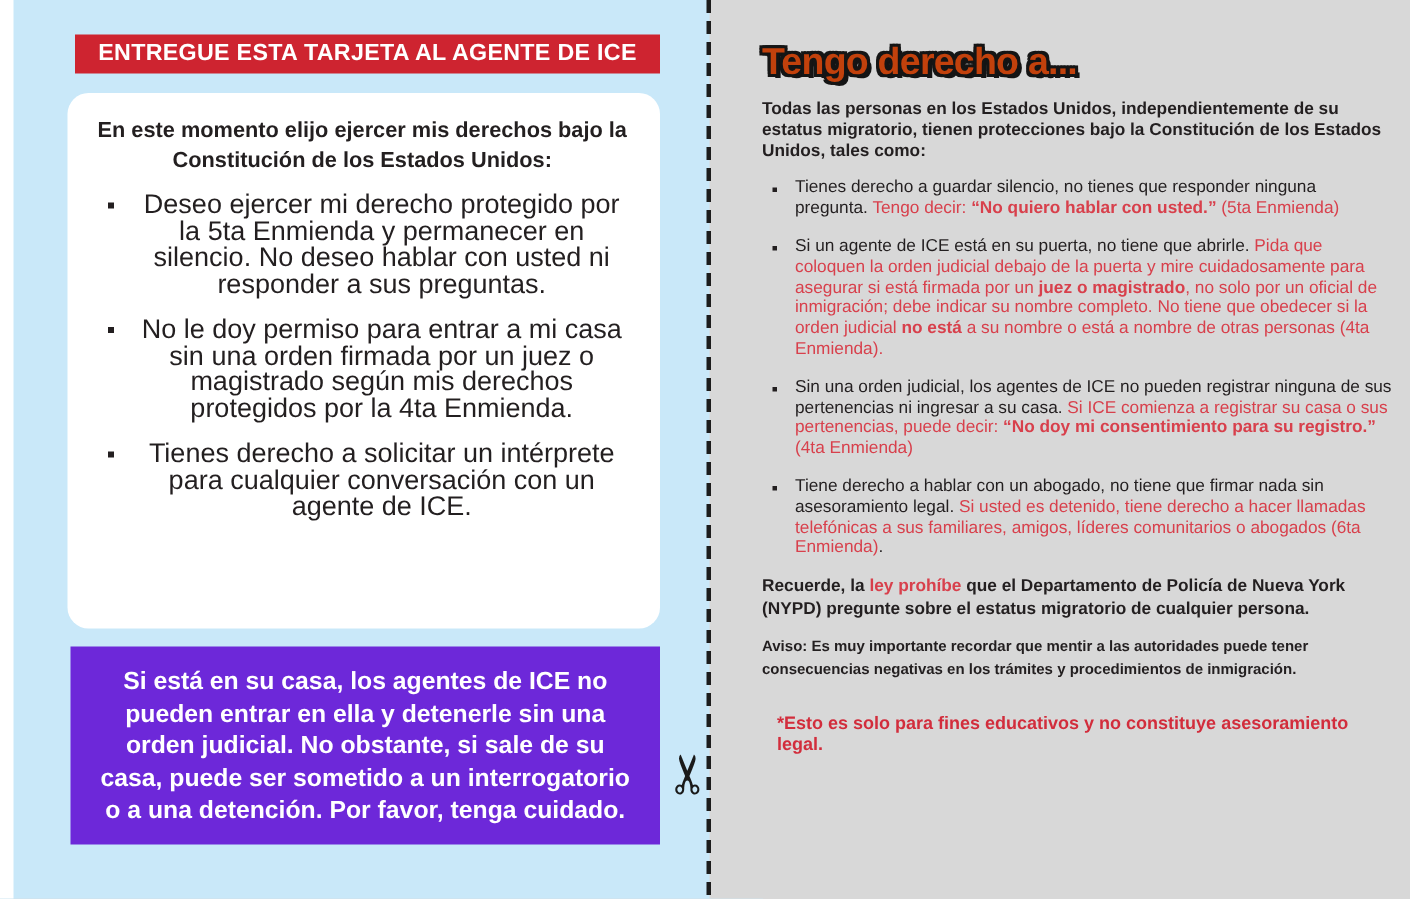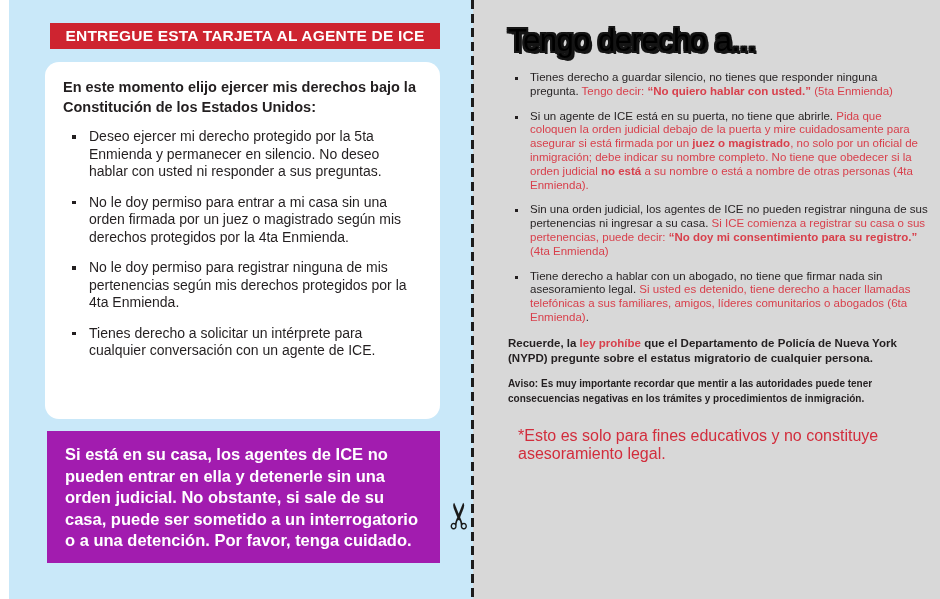--- a/index.html
+++ b/index.html
@@ -4,66 +4,66 @@
 <style>
   * { margin:0; padding:0; box-sizing:border-box; }
   html,body { width:940px; height:599px; }
   body {
     font-family:"Liberation Sans","DejaVu Sans",sans-serif;
     position:relative; overflow:hidden; background:#d8d8d8;
   }
   .card { position:absolute; inset:0; }
 
   
-  .left-panel { position:absolute; left:0; top:0; width:473px; height:599px; background:#c9e8f9; }
+  .left-panel { position:absolute; left:0; top:0; width:473px; height:599px; background:#c9e8f9;text-align:center; }
   .left-white-strip { position:absolute; left:0; top:0; width:9px; height:599px; background:#ffffff; }
 
   .red-header {
     position:absolute; left:50px; top:23px; width:390px; height:26px;
     background:#ce2430; color:#ffffff; font-weight:bold; font-size:15.5px;
     display:flex; align-items:center; justify-content:center; letter-spacing:0.2px;
   }
 
   .rights-box {
     position:absolute; left:45px; top:62px; width:395px; height:357px;
     background:#ffffff; border-radius:14px; padding:15px 20px 0 18px; color:#231f20;
   }
   .rights-intro { font-weight:bold; font-size:14.5px; line-height:20px; }
   .rights-list { list-style:none; margin-top:11px; }
   .rights-list li {
-    position:relative; padding-left:26px; font-size:14px; line-height:17.5px;
+    position:relative; padding-left:26px; font-size:18px; line-height:17.5px;
     margin-bottom:13px;
   }
   .rights-list li::before {
     content:""; position:absolute; left:9px; top:7px; width:3.5px; height:3.5px; background:#231f20;
   }
 
   .warning-box {
     position:absolute; left:47px; top:431px; width:393px; height:132px;
-    background:#a21caf; color:#ffffff; font-weight:bold; font-size:16.5px;
+    background:#6d28d9; color:#ffffff; font-weight:bold; font-size:16.5px;
     line-height:21.5px; padding:13px 18px;
   }
 
   
   .divider {
     position:absolute; left:471px; top:0; width:3px; height:599px;
     background:repeating-linear-gradient(to bottom,#1c1c1c 0 9px,transparent 9px 14px);
   }
   .scissors {
     position:absolute; left:440px; top:494px; width:40px; height:44px;
     font-family:"DejaVu Sans",sans-serif; font-size:36px; color:#1a1a1a;
     transform:rotate(-90deg); line-height:44px; text-align:center;
   }
 
   
   .right-panel { position:absolute; left:474px; top:0; width:466px; height:599px; background:#d8d8d8; }
   .right-content { position:absolute; left:34px; top:22px; width:420px; color:#231f20; }
 
   .right-title {
-    font-size:31px; font-weight:400; line-height:38px; color:#000000; letter-spacing:-0.5px;
+    font-size:25px; font-weight:700; line-height:38px; color:#c2410c; letter-spacing:-0.5px;
     text-shadow:
       -2px -2px 0 #151515, 0 -2px 0 #151515, 2px -2px 0 #151515,
       -2px 0 0 #151515, 2px 0 0 #151515,
       -2px 2px 0 #151515, 0 2px 0 #151515, 2px 2px 0 #151515,
       3px 3px 0 #151515;
   }
   .right-intro { margin-top:7px; font-weight:bold; font-size:11.5px; line-height:13.8px; }
 
   .right-list { list-style:none; margin-top:11px; }
   .right-list li {
@@ -74,54 +74,54 @@
   }
 
   .seg-black { color:#231f20; }
   .seg-blackbold { color:#231f20; font-weight:bold; }
   .seg-red { color:#d8404c; }
   .seg-redbold { color:#d8404c; font-weight:bold; }
 
   .recuerde { font-weight:bold; font-size:11.5px; line-height:15px; margin-top:2px; }
   .aviso { font-weight:bold; font-size:10px; line-height:15px; margin-top:10px; }
   .footer-note {
-    margin-top:21px; margin-left:10px; font-weight:normal; font-size:16px; color:#d22d3c;
+    margin-top:21px; margin-left:10px; font-weight:bold; font-size:12px; color:#d22d3c;
   }
 </style>
 </head>
 <body>
 
 <div class="card">
 
   <div class="left-panel">
     <div class="left-white-strip"></div>
 
     <div class="red-header">
       <span>ENTREGUE ESTA TARJETA AL AGENTE DE ICE</span>
     </div>
 
     <div class="rights-box">
       <p class="rights-intro">En este momento elijo ejercer mis derechos bajo la Constitución de los Estados Unidos:</p>
       <ul class="rights-list">
         <li><span>Deseo ejercer mi derecho protegido por la 5ta Enmienda y permanecer en silencio. No deseo hablar con usted ni responder a sus preguntas.</span></li>
         <li><span>No le doy permiso para entrar a mi casa sin una orden firmada por un juez o magistrado según mis derechos protegidos por la 4ta Enmienda.</span></li>
-        <li><span>No le doy permiso para registrar ninguna de mis pertenencias según mis derechos protegidos por la 4ta Enmienda.</span></li>
         <li><span>Tienes derecho a solicitar un intérprete para cualquier conversación con un agente de ICE.</span></li>
       </ul>
     </div>
 
     <div class="warning-box">Si está en su casa, los agentes de ICE no pueden entrar en ella y detenerle sin una orden judicial. No obstante, si sale de su casa, puede ser sometido a un interrogatorio o a una detención. Por favor, tenga cuidado.</div>
   </div>
 
   <div class="divider"></div>
   <div class="scissors">✂</div>
 
   <div class="right-panel">
     <div class="right-content">
       <h1 class="right-title">Tengo derecho a...</h1>
+      <p class="right-intro">Todas las personas en los Estados Unidos, independientemente de su estatus migratorio, tienen protecciones bajo la Constitución de los Estados Unidos, tales como:</p>
 
       <ul class="right-list">
         <li><span class="seg-black">Tienes derecho a guardar silencio, no tienes que responder ninguna pregunta. </span><span class="seg-red">Tengo decir: </span><span class="seg-redbold">“No quiero hablar con usted.” </span><span class="seg-red">(5ta Enmienda)</span></li>
         <li><span class="seg-black">Si un agente de ICE está en su puerta, no tiene que abrirle. </span><span class="seg-red">Pida que coloquen la orden judicial debajo de la puerta y mire cuidadosamente para asegurar si está firmada por un </span><span class="seg-redbold">juez o magistrado</span><span class="seg-red">, no solo por un oficial de inmigración; debe indicar su nombre completo. No tiene que obedecer si la orden judicial </span><span class="seg-redbold">no está</span><span class="seg-red"> a su nombre o está a nombre de otras personas (4ta Enmienda).</span></li>
         <li><span class="seg-black">Sin una orden judicial, los agentes de ICE no pueden registrar ninguna de sus pertenencias ni ingresar a su casa. </span><span class="seg-red">Si ICE comienza a registrar su casa o sus pertenencias, puede decir: </span><span class="seg-redbold">“No doy mi consentimiento para su registro.” </span><span class="seg-red">(4ta Enmienda)</span></li>
         <li><span class="seg-black">Tiene derecho a hablar con un abogado, no tiene que firmar nada sin asesoramiento legal. </span><span class="seg-red">Si usted es detenido, tiene derecho a hacer llamadas telefónicas a sus familiares, amigos, líderes comunitarios o abogados (6ta Enmienda)</span><span class="seg-black">.</span></li>
       </ul>
 
       <p class="recuerde"><span class="seg-blackbold">Recuerde, la </span><span class="seg-redbold">ley prohíbe</span><span class="seg-blackbold"> que el Departamento de Policía de Nueva York (NYPD) pregunte sobre el estatus migratorio de cualquier persona.</span></p>
       <p class="aviso">Aviso: Es muy importante recordar que mentir a las autoridades puede tener consecuencias negativas en los trámites y procedimientos de inmigración.</p>

